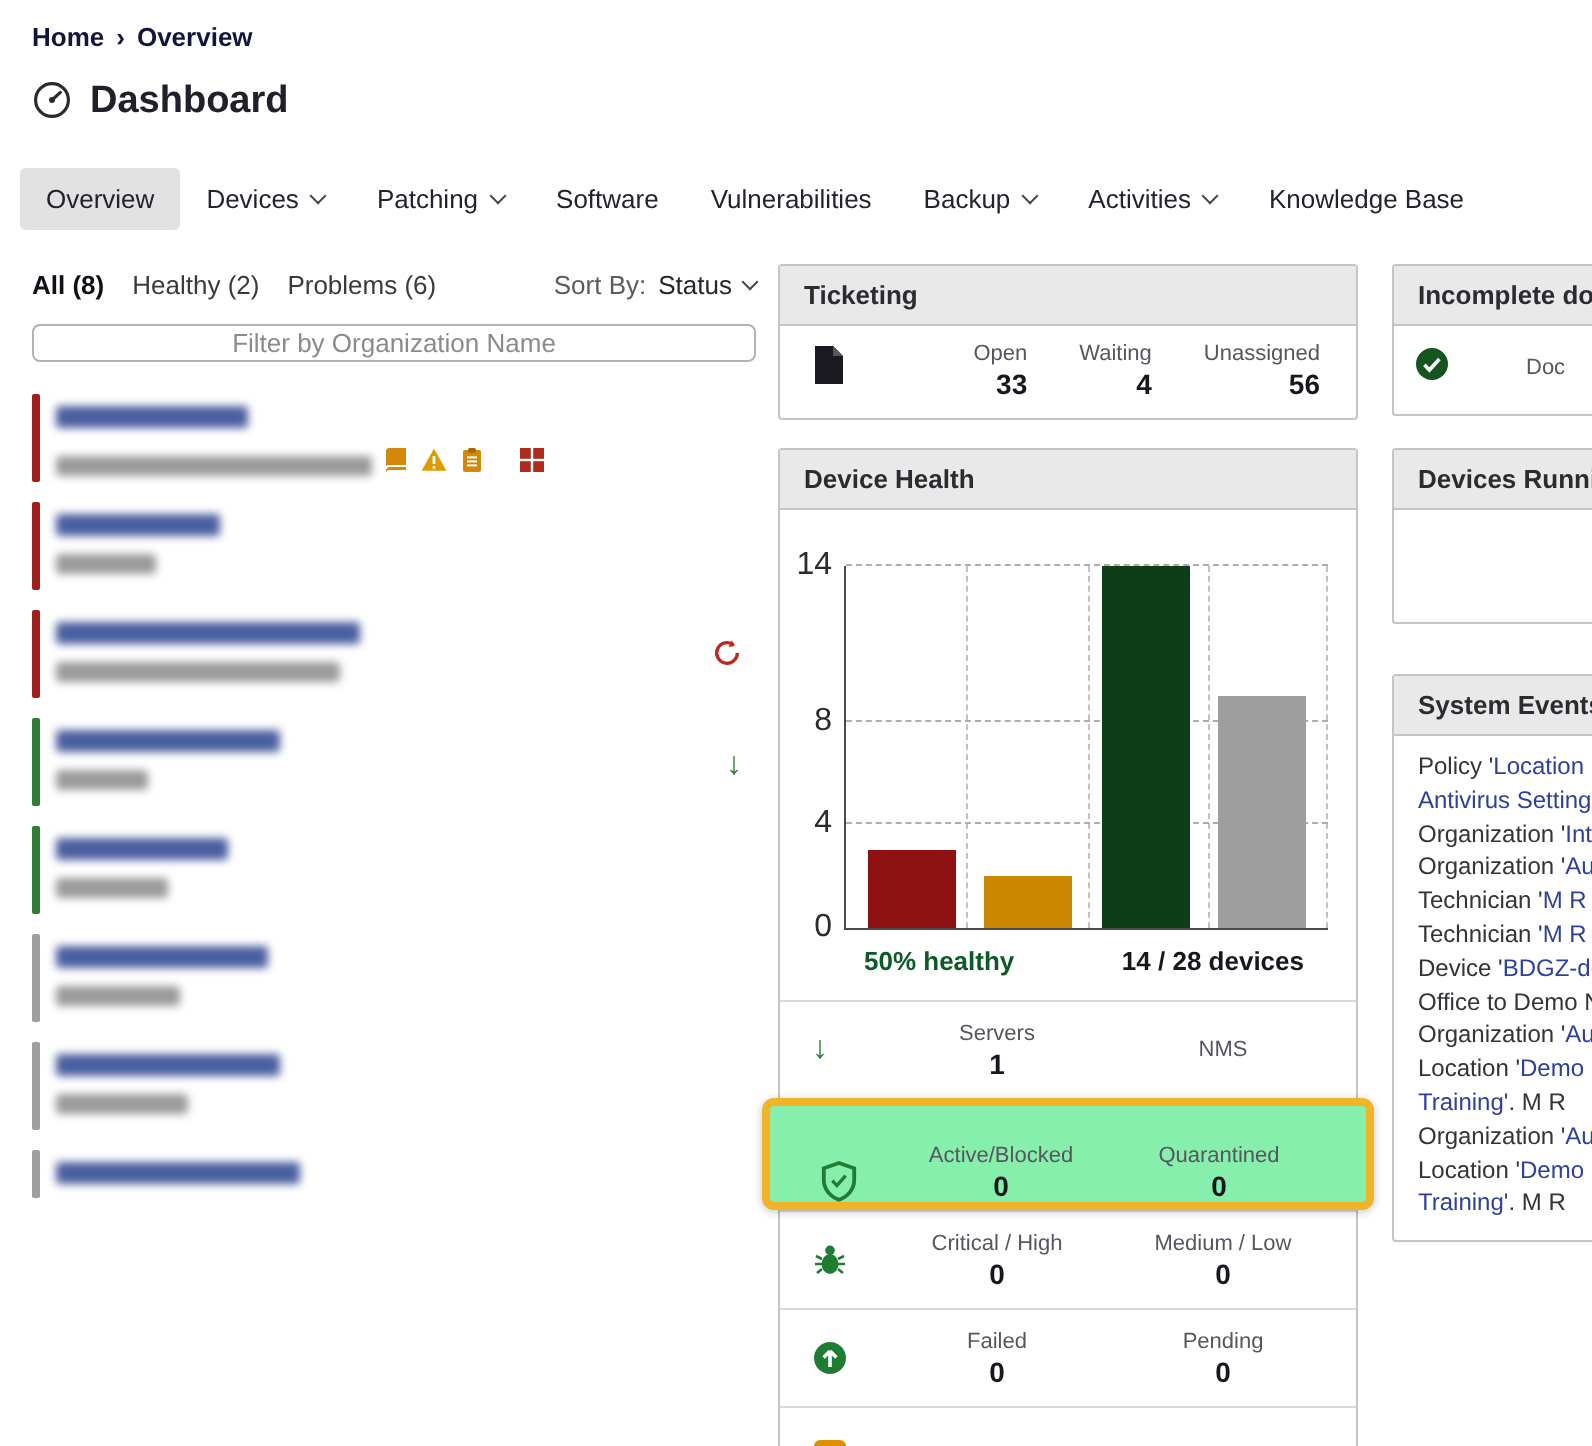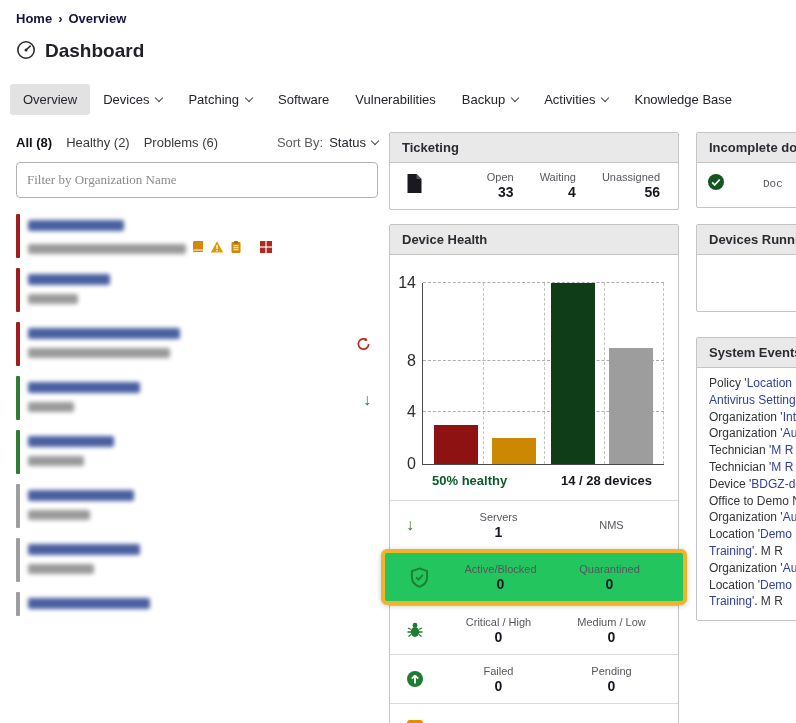--- a/index.html
+++ b/index.html
@@ -20,21 +20,21 @@
   .chev { width:6px; height:6px; border-right:1.4px solid #4a4a4a; border-bottom:1.4px solid #4a4a4a; transform:rotate(45deg); margin-top:-3px; display:inline-block; }
 
   
   .left-panel { position:absolute; top:133px; left:16px; width:362px; }
   .filter-row { display:flex; align-items:center; font-size:13px; color:#3a3a3a; gap:14px; height:18px; }
   .f-all { font-weight:700; color:#101018; }
   .f-item { cursor:pointer; }
   .sort { margin-left:auto; color:#5c5c5c; display:flex; gap:6px; align-items:center; cursor:pointer; }
   .sort .sort-val { color:#26262e; }
   .search-box { margin-top:11px; }
-  .search-box input { width:362px; height:36px; border:1px solid #b3b3b3; border-radius:4px; padding:0 10px; font-size:13px; color:#333; font-family:Liberation Serif, serif; outline:none; }
+  .search-box input { width:362px; height:19px; border:1px solid #b3b3b3; border-radius:4px; padding:0 10px; font-size:13px; color:#333; font-family:Liberation Sans, sans-serif; outline:none;text-align:center; }
   .search-box input::placeholder { color:#8b8b8b; }
   .org-list { margin-top:13px; }
   .org-item { position:relative; height:54px; padding:5px 0 0 12px; cursor:pointer; }
   .org-item.single { height:32px; }
   .status-bar { position:absolute; left:0; top:3px; width:4px; height:44px; border-radius:1px; }
   .org-item.single .status-bar { height:24px; }
   .sb-critical { background:#a01d1d; }
   .sb-healthy { background:#2e7d32; }
   .sb-unknown { background:#9e9e9e; }
   .blur { filter:blur(2px); border-radius:2px; }
@@ -65,26 +65,26 @@
   .bar { width:44px; }
   .gl { position:absolute; left:0; right:0; border-top:1px dashed #adadad; z-index:0; }
   .vgl { position:absolute; top:0; bottom:0; border-left:1px dashed #c2c2c2; z-index:0; }
   .ylab { position:absolute; right:calc(100% + 7px); transform:translateY(50%); font-size:16px; color:#2c2c2c; width:20px; text-align:right; }
   .dh-summary { display:flex; justify-content:space-between; padding:8px 26px 12px 42px; font-size:13px; font-weight:700; }
   .healthy-txt { color:#0c5a28; }
   .devices-txt { color:#17171f; }
   .stat-row { display:flex; align-items:center; border-top:1px solid #dadada; height:49px; padding:0 10px 0 16px; cursor:pointer; }
   .row-icon { width:36px; display:flex; align-items:center; }
   .stat-col { flex:1; text-align:center; }
-  .stat-row.hl { position:relative; z-index:3; background:#22c55e; border:4px solid #f0b429; border-radius:6px; margin:0 -9px; height:56px; padding:0 19px 0 25px; box-shadow:0 1px 5px rgba(0,0,0,.22); }
+  .stat-row.hl { position:relative; z-index:3; background:#86efac; border:4px solid #f0b429; border-radius:6px; margin:0 -9px; height:56px; padding:0 19px 0 25px; box-shadow:0 1px 5px rgba(0,0,0,.22);align-items:flex-end; }
 
   
   .incomplete { left:696px; top:132px; width:230px; }
   .docs-body { display:flex; align-items:center; height:44px; padding:2px 12px 4px 10px; }
-  .docs-body .stat-label { margin-left:38px;font-family:Liberation Mono, monospace; }
+  .docs-body .stat-label { margin-left:38px; }
   .devrun { left:696px; top:224px; width:230px; }
   .devrun-body { height:56px; }
   .sysevents { left:696px; top:337px; width:230px; }
   .evt-list { list-style:none; padding:7px 10px 10px 12px; font-size:12px; line-height:16.8px; color:#333339; }
   .evt { white-space:nowrap; overflow:hidden; }
   .lnk { color:#2e3f9e; cursor:pointer; }
 </style>
 </head>
 <body>
 

